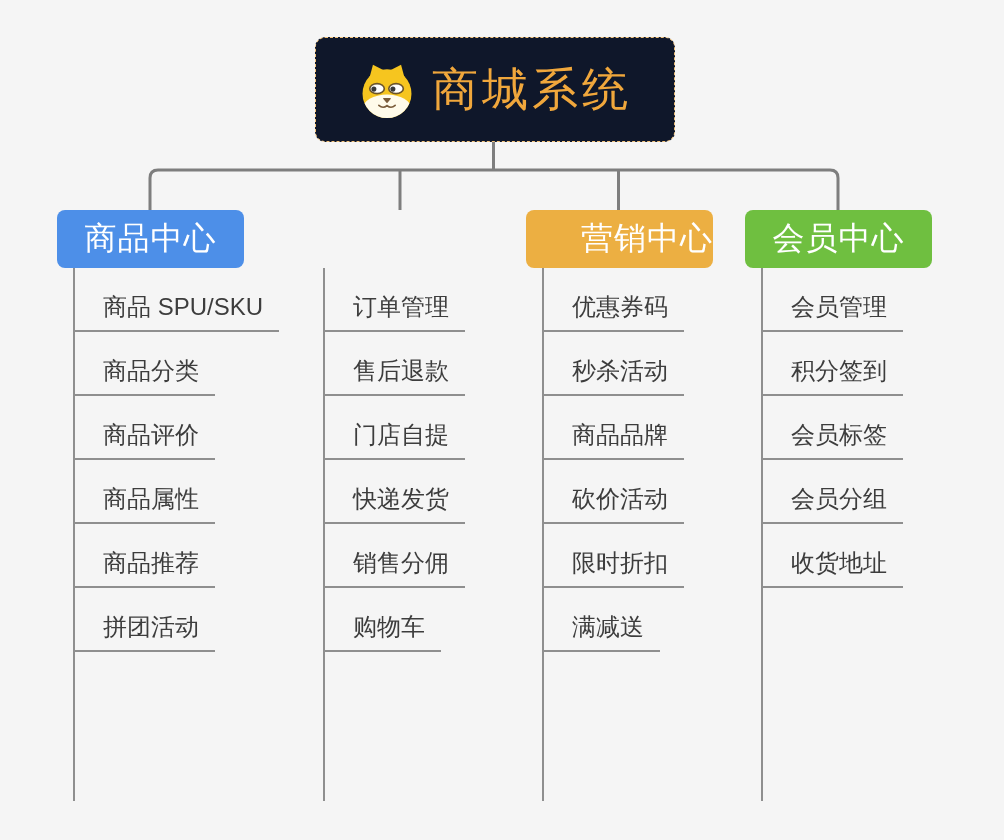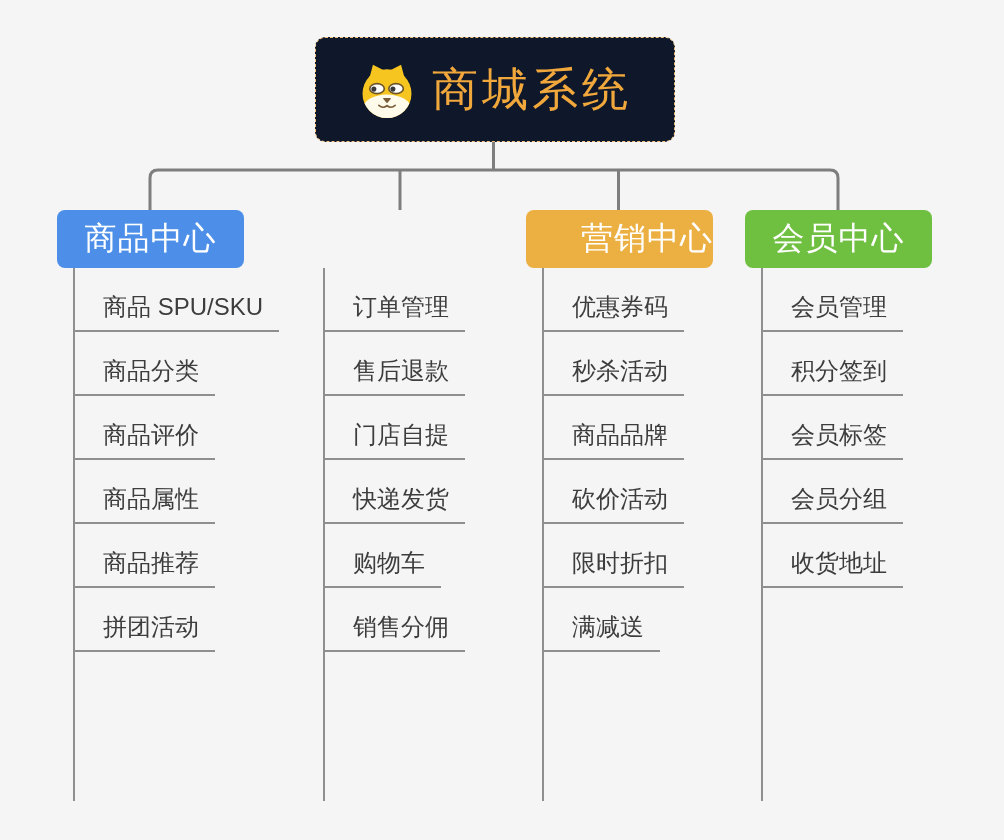--- a/index.html
+++ b/index.html
@@ -123,24 +123,24 @@
     <div class="leaf">
         <span class="leaf-label">售后退款</span>
       </div>
     <div class="leaf">
         <span class="leaf-label">门店自提</span>
       </div>
     <div class="leaf">
         <span class="leaf-label">快递发货</span>
       </div>
     <div class="leaf">
-        <span class="leaf-label">购物车</span>
+        <span class="leaf-label">销售分佣</span>
       </div>
     <div class="leaf">
-        <span class="leaf-label">销售分佣</span>
+        <span class="leaf-label">购物车</span>
       </div>
   </div>
 
   <div class="column" style="left:542px">
     <div class="leaf">
         <span class="leaf-label">优惠券码</span>
       </div>
     <div class="leaf">
         <span class="leaf-label">秒杀活动</span>
       </div>

